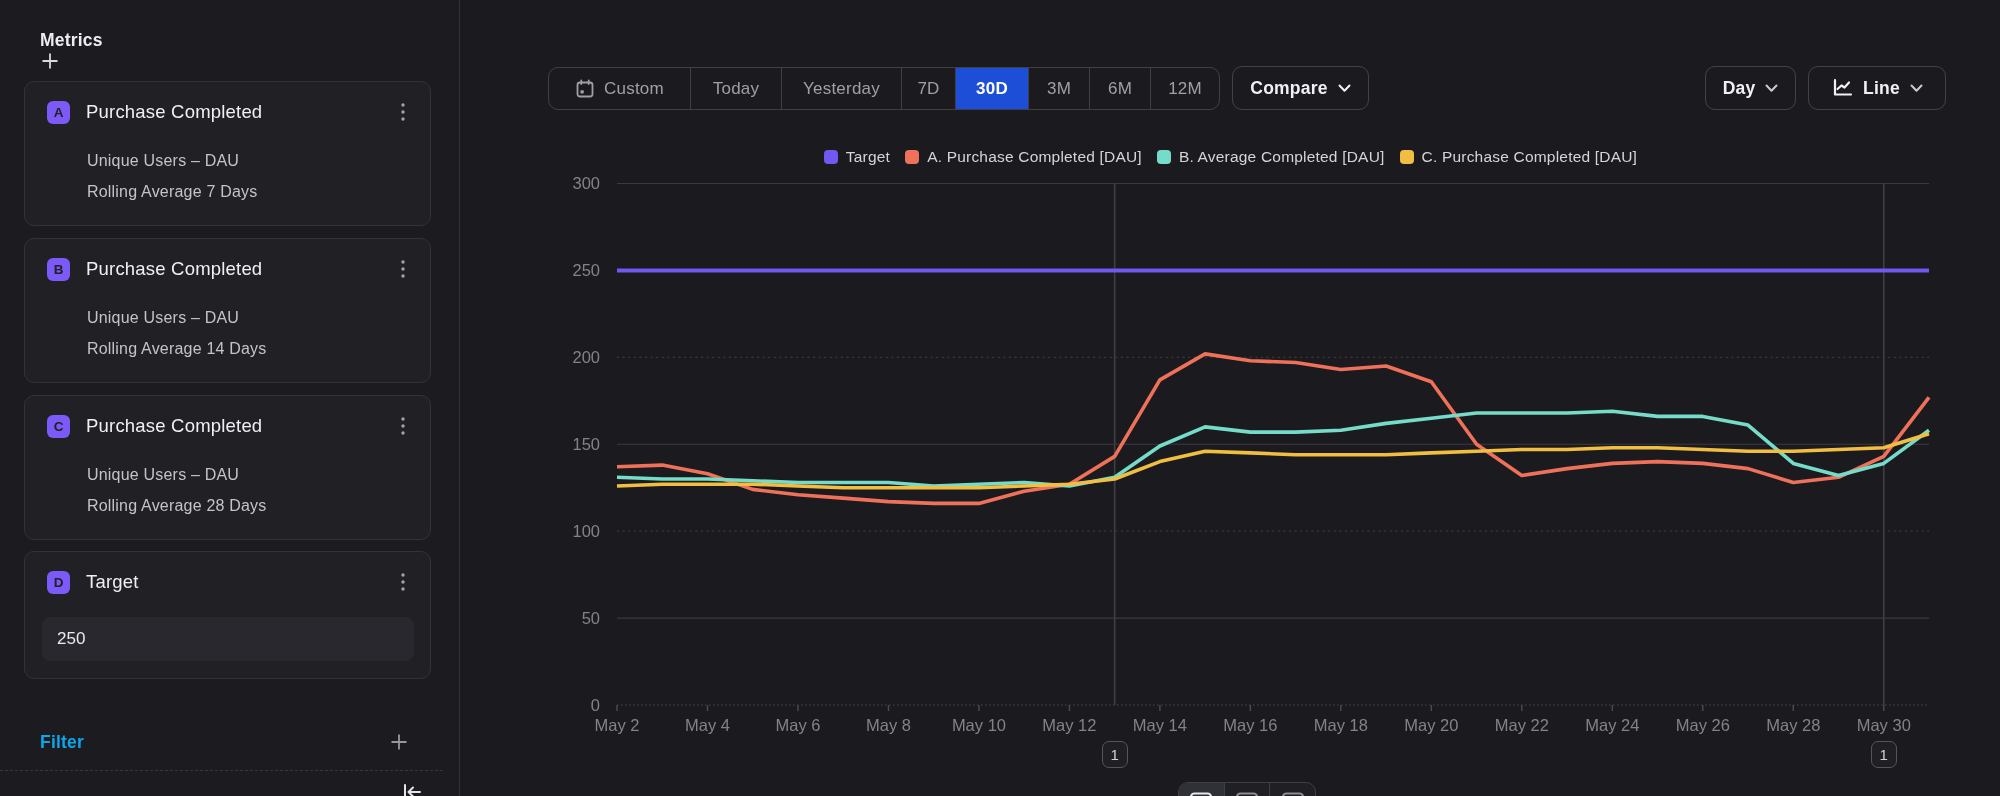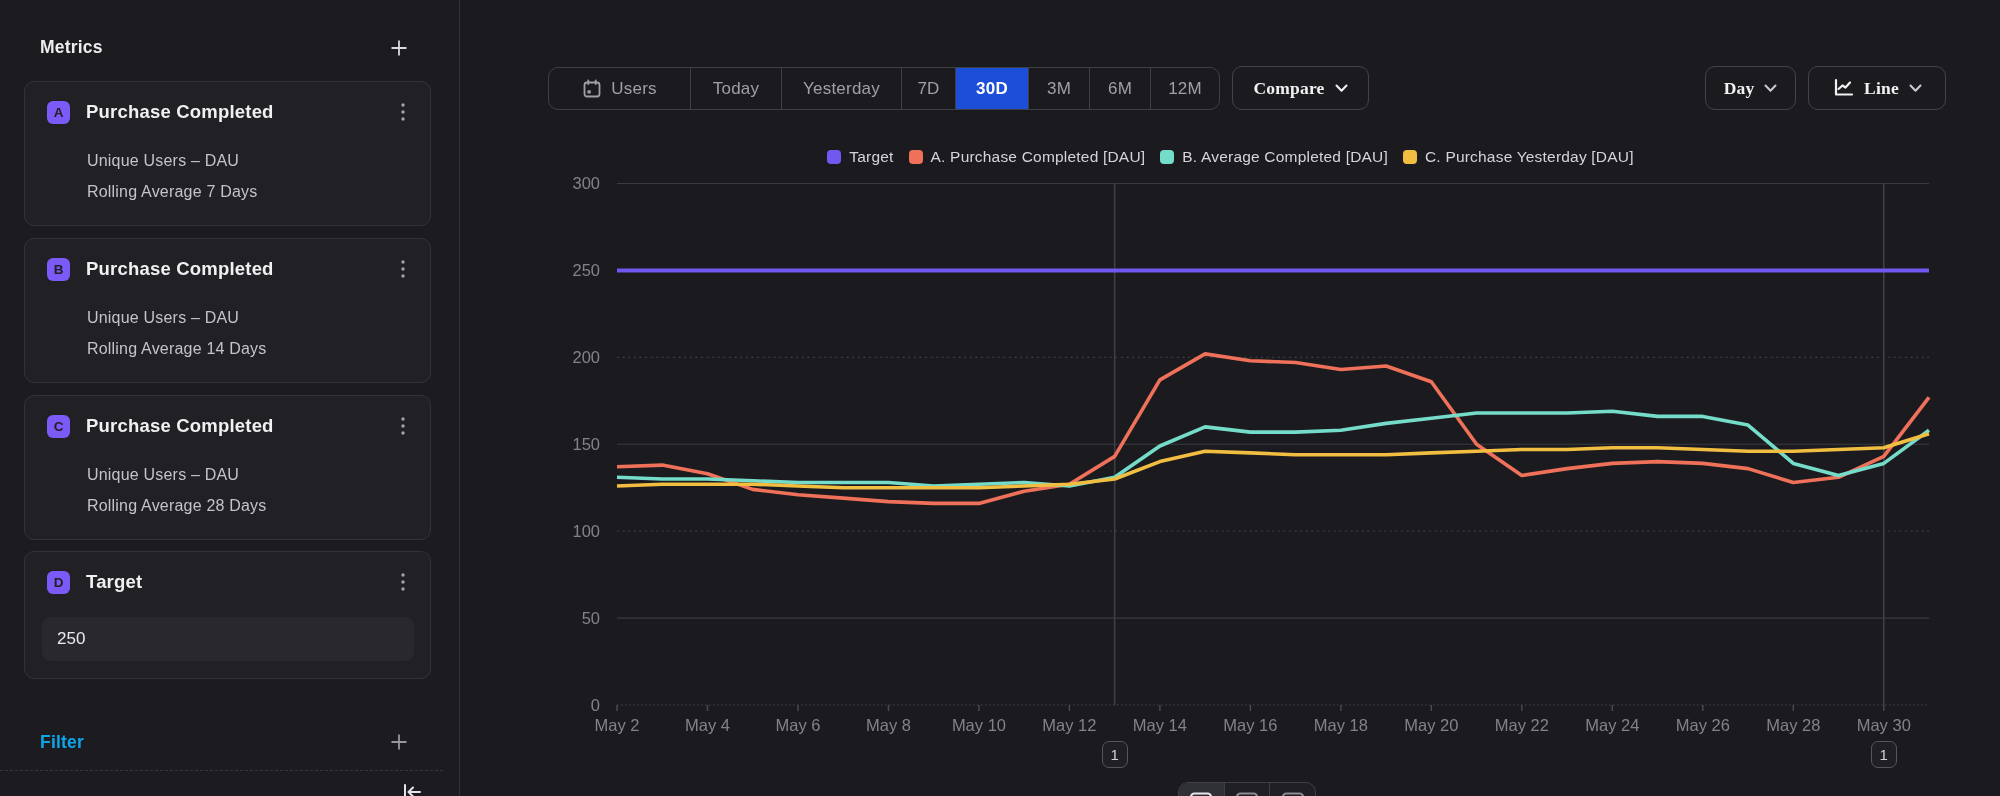--- a/index.html
+++ b/index.html
@@ -10,36 +10,36 @@
     color:#ececef;
     position:relative;
   }
   
   .sidebar {
     position:absolute; left:0; top:0; width:460px; height:796px;
     background:#1c1c20; border-right:1px solid #303036;
   }
   .sidebar-header {
     position:absolute; left:40px; right:50px; top:30px; height:28px;
-    display:flex; align-items:flex-end; justify-content:space-between;
+    display:flex; align-items:flex-start; justify-content:space-between;flex-direction:column;
   }
   .sidebar-title { font-size:17.5px; font-weight:700; letter-spacing:.2px; color:#ededf0; }
   .icon-btn { background:none; border:none; cursor:pointer; display:flex; align-items:center; justify-content:center; padding:0; }
   .metric-card {
     position:absolute; left:24px; width:407px; height:145px;
     background:#202025; border:1px solid #323238; border-radius:10px;
   }
   .metric-card.short { height:128px; }
   .card-head { position:absolute; left:22px; right:18px; top:18px; height:24px; display:flex; align-items:center; }
   .badge {
     width:23px; height:23px; border-radius:6px; background:#7b5af7;
     color:#202025; font-size:13.5px; font-weight:700;
     display:flex; align-items:center; justify-content:center; flex:none;
   }
-  .card-title { margin-left:16px; font-size:18.5px; font-weight:700; color:#f0f0f3; letter-spacing:.2px; flex:1; }
+  .card-title { margin-left:16px; font-size:18.5px; font-weight:400; color:#f0f0f3; letter-spacing:.2px; flex:1; }
   .kebab { width:18px; height:24px; }
   .card-row { position:absolute; left:62px; font-size:16px; color:#c3c3c8; letter-spacing:.2px; }
   .row-1 { top:62px;margin-top:8px; }
   .row-2 { top:101px; }
   .target-input {
     position:absolute; left:17px; top:65px; width:372px; height:44px;
     background:#28282e; border:1px solid #28282e; border-radius:8px;
     color:#eaeaee; font-size:17px; font-family:"Liberation Sans", sans-serif;
     padding:0 14px; outline:none;
   }
@@ -64,21 +64,21 @@
   .seg {
     display:flex; align-items:center; justify-content:center; gap:9px;
     font-size:17px; color:#9fa0a6; cursor:pointer; border-right:1px solid #3f3f46;
     background:transparent; letter-spacing:.2px;
   }
   .seg:last-child { border-right:none; }
   .seg.active { background:#1d4ed8; color:#ffffff; font-weight:700; }
   .tool-btn {
     position:absolute; top:66px; height:44px; border:1px solid #42424a; border-radius:10px;
     background:transparent; display:flex; align-items:center; justify-content:center; gap:10px;
-    font-size:17.5px; font-weight:700; color:#f1f1f4; cursor:pointer; letter-spacing:.2px;font-family:Liberation Serif, serif;
+    font-size:17.5px; font-weight:700; color:#f1f1f4; cursor:pointer; letter-spacing:.2px;
   }
   
   .legend {
     position:absolute; left:0; width:100%; top:144px; height:26px;
     display:flex; align-items:center; justify-content:center; gap:15px;
   }
   .legend-item { display:flex; align-items:center; gap:8px; }
   .legend-swatch { width:14px; height:14px; border-radius:4px; flex:none; }
   .legend-label { font-size:15.5px; color:#d4d4d9; letter-spacing:.2px; }
   
@@ -191,21 +191,21 @@
 
 <div class="main">
   <div class="toolbar">
     <div class="seg-control">
         <div class="seg" style="width: 142px;">
           <svg width="20" height="20" viewBox="0 0 20 20">
             <rect x="2.5" y="3.5" width="15" height="14" rx="2.5" fill="none" stroke="#9fa0a6" stroke-width="1.8"></rect>
             <path d="M6.3 1.5 V5 M13.7 1.5 V5" stroke="#9fa0a6" stroke-width="1.8" stroke-linecap="round"></path>
             <rect x="5.4" y="11.2" width="3.4" height="3.4" rx="0.8" fill="#9fa0a6"></rect>
           </svg>
-          <span>Users</span>
+          <span>Custom</span>
         </div>
         <div class="seg" style="width: 91px;">
           <span>Today</span>
         </div>
         <div class="seg" style="width: 120px;">
           <span>Yesterday</span>
         </div>
         <div class="seg" style="width: 54px;">
           <span>7D</span>
         </div>
@@ -254,21 +254,21 @@
       <div class="legend-item">
         <span class="legend-swatch" style="background: rgb(240, 113, 90);"></span>
         <span class="legend-label">A. Purchase Completed [DAU]</span>
       </div>
       <div class="legend-item">
         <span class="legend-swatch" style="background: rgb(117, 220, 201);"></span>
         <span class="legend-label">B. Average Completed [DAU]</span>
       </div>
       <div class="legend-item">
         <span class="legend-swatch" style="background: rgb(242, 190, 65);"></span>
-        <span class="legend-label">C. Purchase Yesterday [DAU]</span>
+        <span class="legend-label">C. Purchase Completed [DAU]</span>
       </div>
     </div>
 
   <svg class="chart-svg" width="1539" height="796" viewBox="0 0 1539 796">
       <line x1="156" y1="618.0833333333334" x2="1468" y2="618.0833333333334" stroke="#3a3a41" stroke-width="1.2"></line>
       <line x1="156" y1="531.1666666666666" x2="1468" y2="531.1666666666666" stroke="#3a3a41" stroke-width="1.2" stroke-dasharray="2 3.6"></line>
       <line x1="156" y1="444.25" x2="1468" y2="444.25" stroke="#3a3a41" stroke-width="1.2"></line>
       <line x1="156" y1="357.3333333333333" x2="1468" y2="357.3333333333333" stroke="#3a3a41" stroke-width="1.2" stroke-dasharray="2 3.6"></line>
       <line x1="156" y1="270.4166666666667" x2="1468" y2="270.4166666666667" stroke="#3a3a41" stroke-width="1.2"></line>
       <line x1="156" y1="183.5" x2="1468" y2="183.5" stroke="#3a3a41" stroke-width="1.2"></line>

